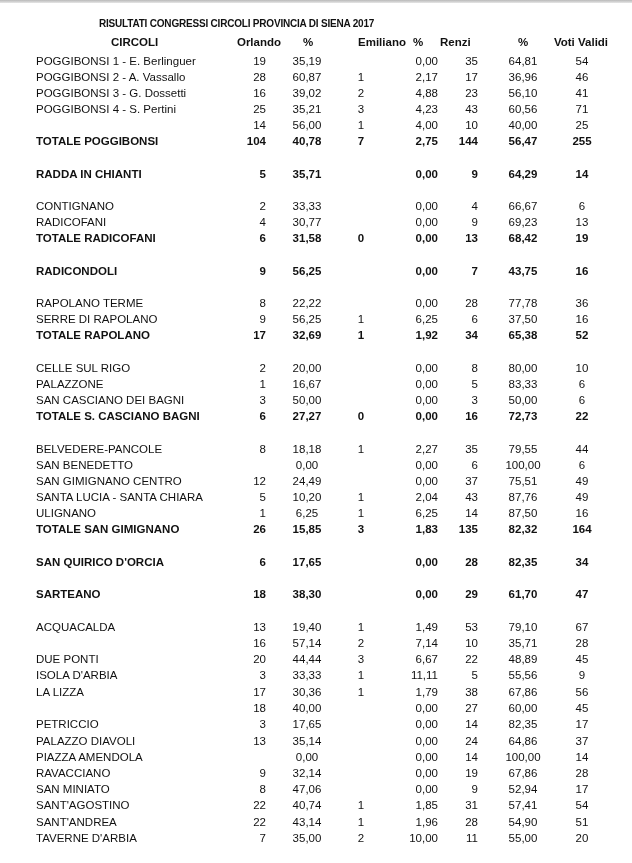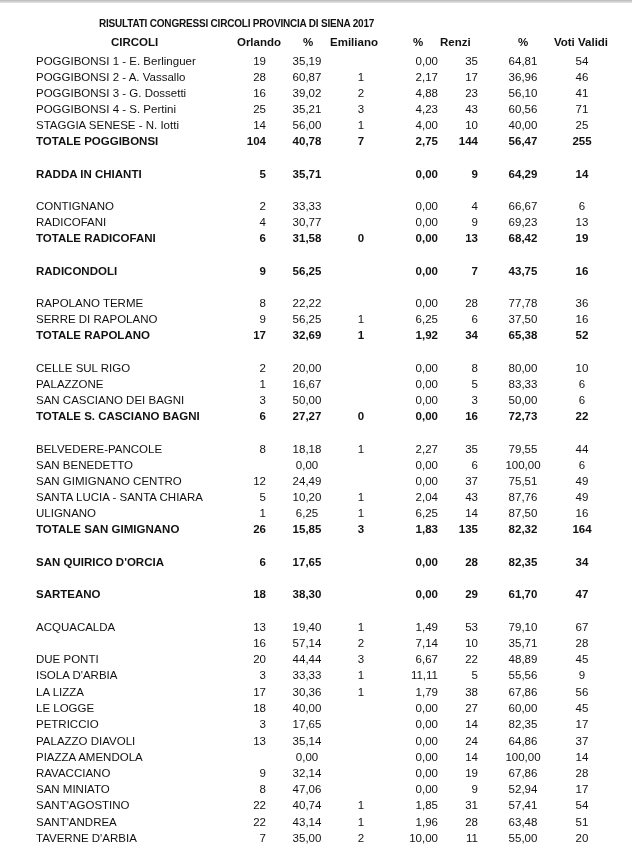--- a/index.html
+++ b/index.html
@@ -52,21 +52,21 @@
   .c-emi { left: 342px; width: 14px; text-align: center; }
   .c-emip { left: 386px; width: 40px; text-align: right; }
   .c-ren { left: 440px; width: 26px; text-align: right; }
   .c-renp { left: 484px; width: 54px; text-align: center; }
   .c-vot { left: 550px; width: 40px; text-align: center; }
 
   .hdr .cell { font-weight: bold; }
   .hdr .c-name { left: 99px; }
   .hdr .c-orl { left: 222px; width: 50px; text-align: center; }
   .hdr .c-orlp { left: 281px; width: 30px; }
-  .hdr .c-emi { left: 312px; width: 60px; }
+  .hdr .c-emi { left: 340px; width: 60px; }
   .hdr .c-emip { left: 396px; width: 20px; text-align: center; }
   .hdr .c-ren { left: 428px; width: 30px; text-align: center; }
   .hdr .c-renp { left: 496px; width: 30px; }
   .hdr .c-vot { left: 534px; width: 70px; }
 </style>
 </head>
 <body>
 
 <div class="top-border"></div>
 
@@ -118,21 +118,20 @@
       <span class="cell c-name">POGGIBONSI 4 - S. Pertini</span>
       <span class="cell c-orl">25</span>
       <span class="cell c-orlp">35,21</span>
       <span class="cell c-emi">3</span>
       <span class="cell c-emip">4,23</span>
       <span class="cell c-ren">43</span>
       <span class="cell c-renp">60,56</span>
       <span class="cell c-vot">71</span>
     </div>
     <div class="row" style="top: 117px;">
-      <span class="cell c-name">STAGGIA SENESE - N. Iotti</span>
       <span class="cell c-orl">14</span>
       <span class="cell c-orlp">56,00</span>
       <span class="cell c-emi">1</span>
       <span class="cell c-emip">4,00</span>
       <span class="cell c-ren">10</span>
       <span class="cell c-renp">40,00</span>
       <span class="cell c-vot">25</span>
     </div>
     <div class="row bold" style="top: 133px;">
       <span class="cell c-name">TOTALE POGGIBONSI</span>
@@ -387,21 +386,20 @@
       <span class="cell c-name">LA LIZZA</span>
       <span class="cell c-orl">17</span>
       <span class="cell c-orlp">30,36</span>
       <span class="cell c-emi">1</span>
       <span class="cell c-emip">1,79</span>
       <span class="cell c-ren">38</span>
       <span class="cell c-renp">67,86</span>
       <span class="cell c-vot">56</span>
     </div>
     <div class="row" style="top: 700px;">
-      <span class="cell c-name">LE LOGGE</span>
       <span class="cell c-orl">18</span>
       <span class="cell c-orlp">40,00</span>
       <span class="cell c-emi"></span>
       <span class="cell c-emip">0,00</span>
       <span class="cell c-ren">27</span>
       <span class="cell c-renp">60,00</span>
       <span class="cell c-vot">45</span>
     </div>
     <div class="row" style="top: 716px;">
       <span class="cell c-name">PETRICCIO</span>
@@ -463,21 +461,21 @@
       <span class="cell c-renp">57,41</span>
       <span class="cell c-vot">54</span>
     </div>
     <div class="row" style="top: 814px;">
       <span class="cell c-name">SANT'ANDREA</span>
       <span class="cell c-orl">22</span>
       <span class="cell c-orlp">43,14</span>
       <span class="cell c-emi">1</span>
       <span class="cell c-emip">1,96</span>
       <span class="cell c-ren">28</span>
-      <span class="cell c-renp">63,48</span>
+      <span class="cell c-renp">54,90</span>
       <span class="cell c-vot">51</span>
     </div>
     <div class="row" style="top: 830px;">
       <span class="cell c-name">TAVERNE D'ARBIA</span>
       <span class="cell c-orl">7</span>
       <span class="cell c-orlp">35,00</span>
       <span class="cell c-emi">2</span>
       <span class="cell c-emip">10,00</span>
       <span class="cell c-ren">11</span>
       <span class="cell c-renp">55,00</span>

